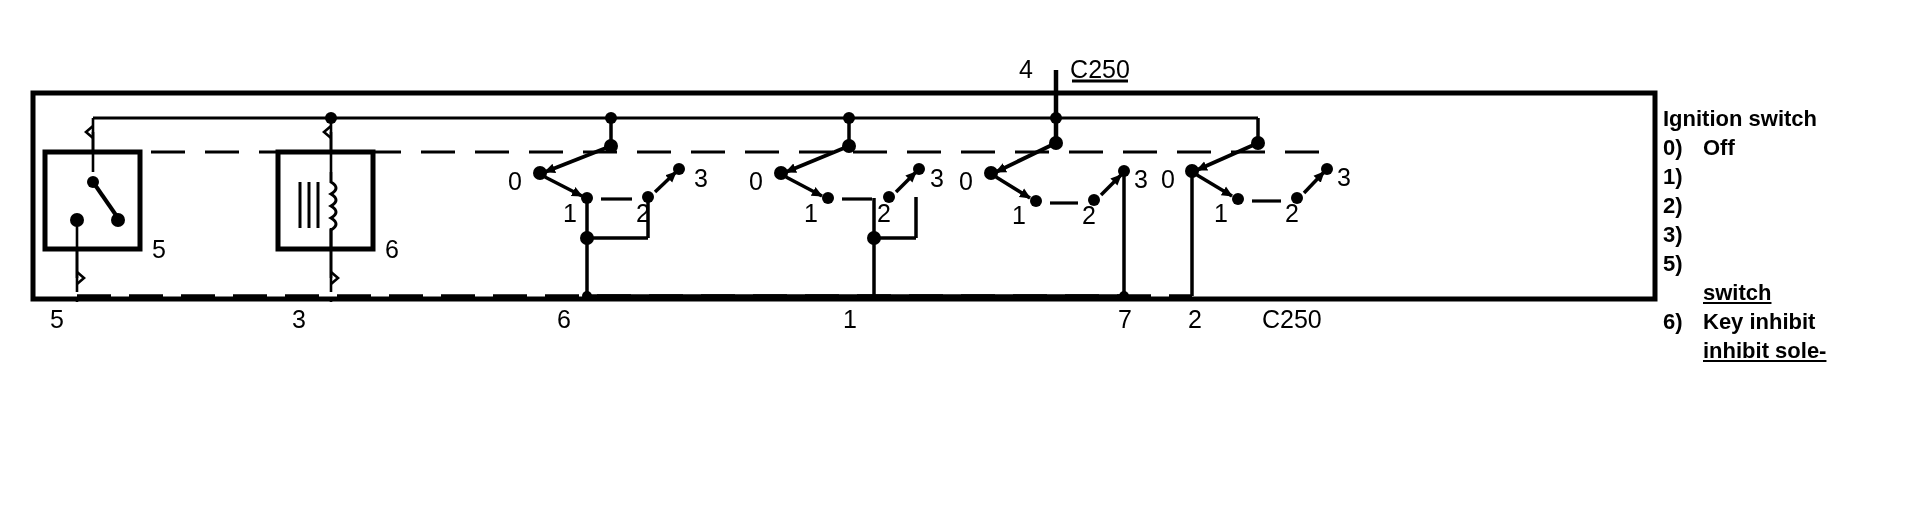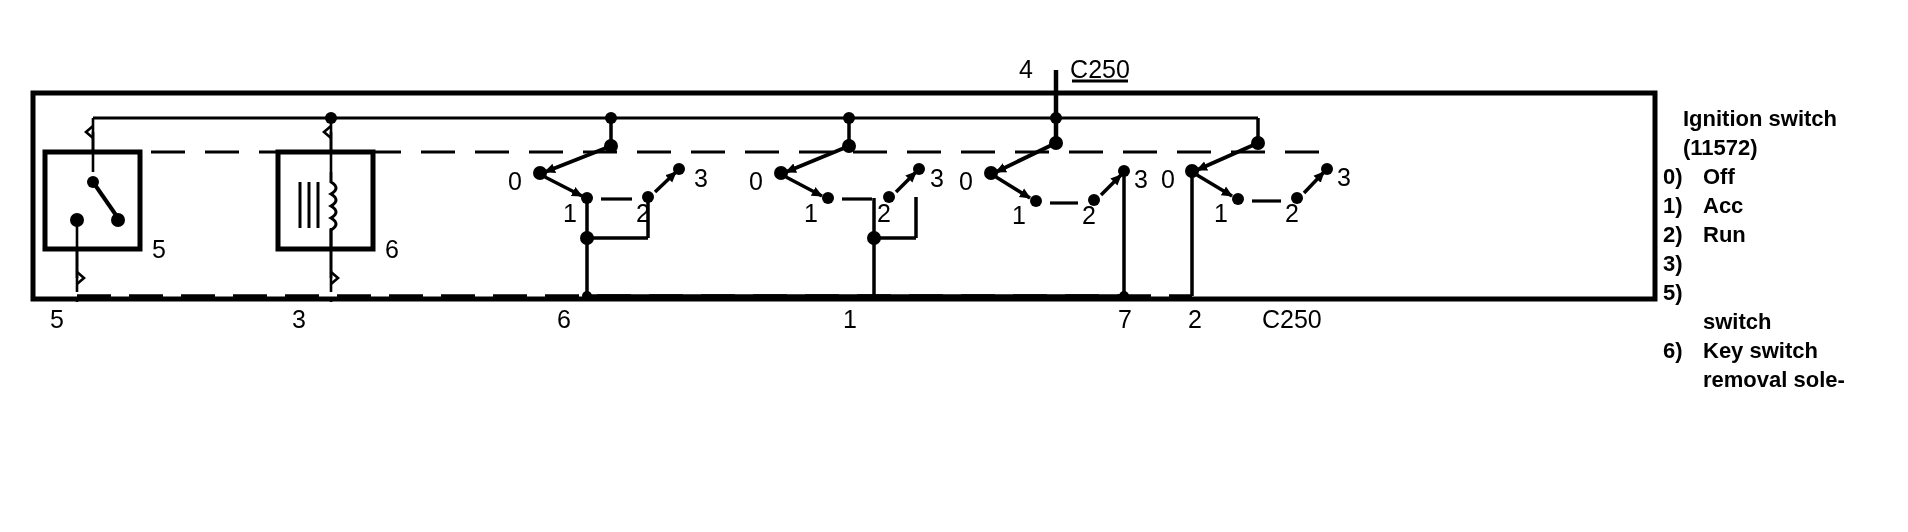--- a/index.html
+++ b/index.html
@@ -4,25 +4,25 @@
 <style>
   html,body{margin:0;padding:0;background:#ffffff;}
   body{width:1908px;height:532px;overflow:hidden;
        font-family:"Liberation Sans", sans-serif;color:#000;}
   #root{position:relative;width:1908px;height:532px;}
   svg{display:block;}
   .lbl{font-family:"Liberation Sans", sans-serif;font-size:25px;fill:#000;}
   .legend{position:absolute;left:1663px;top:104px;width:240px;
           font-size:22px;font-weight:bold;line-height:29px;
           font-family:"Liberation Sans", sans-serif;color:#000;}
-  .legend .hdr{white-space:nowrap;margin-left:20px;}
+  .legend .hdr{white-space:nowrap;}
   .legend .row{display:flex;}
   .legend .row .k{width:40px;flex:0 0 40px;}
   .legend .row .v{flex:1 1 auto;}
-  .legend .cont{padding-left:40px;}
+  .legend .cont{padding-left:40px;text-decoration:underline;}
 </style>
 </head>
 <body>
 
 <div id="root">
 
   <svg width="1908" height="532" viewBox="0 0 1908 532">
 
     <defs>
       <marker id="arrU" markerWidth="14" markerHeight="14" refX="7" refY="9" orient="auto-start-reverse" markerUnits="userSpaceOnUse">
@@ -194,41 +194,38 @@
     <text class="lbl" x="557" y="328">6</text>
     <text class="lbl" x="843" y="328">1</text>
     <text class="lbl" x="1118" y="328">7</text>
     <text class="lbl" x="1188" y="328">2</text>
     <text class="lbl" x="1262" y="328">C250</text>
 
   </svg>
 
   <div class="legend">
     <div class="hdr">Ignition switch</div>
-    <div class="hdr">(11572)</div>
 
     <div class="row">
       <span class="k">0)</span>
       <span class="v">Off</span>
     </div>
     <div class="row">
       <span class="k">1)</span>
-      <span class="v">Acc</span>
     </div>
     <div class="row">
       <span class="k">2)</span>
-      <span class="v">Run</span>
     </div>
     <div class="row">
       <span class="k">3)</span>
     </div>
     <div class="row">
       <span class="k">5)</span>
     </div>
     <div class="cont">switch</div>
     <div class="row">
       <span class="k">6)</span>
-      <span class="v">Key switch</span>
-    </div>
-    <div class="cont">removal sole-</div>
+      <span class="v">Key inhibit</span>
+    </div>
+    <div class="cont">inhibit sole-</div>
   </div>
 
 </div>
 
 </body></html>

